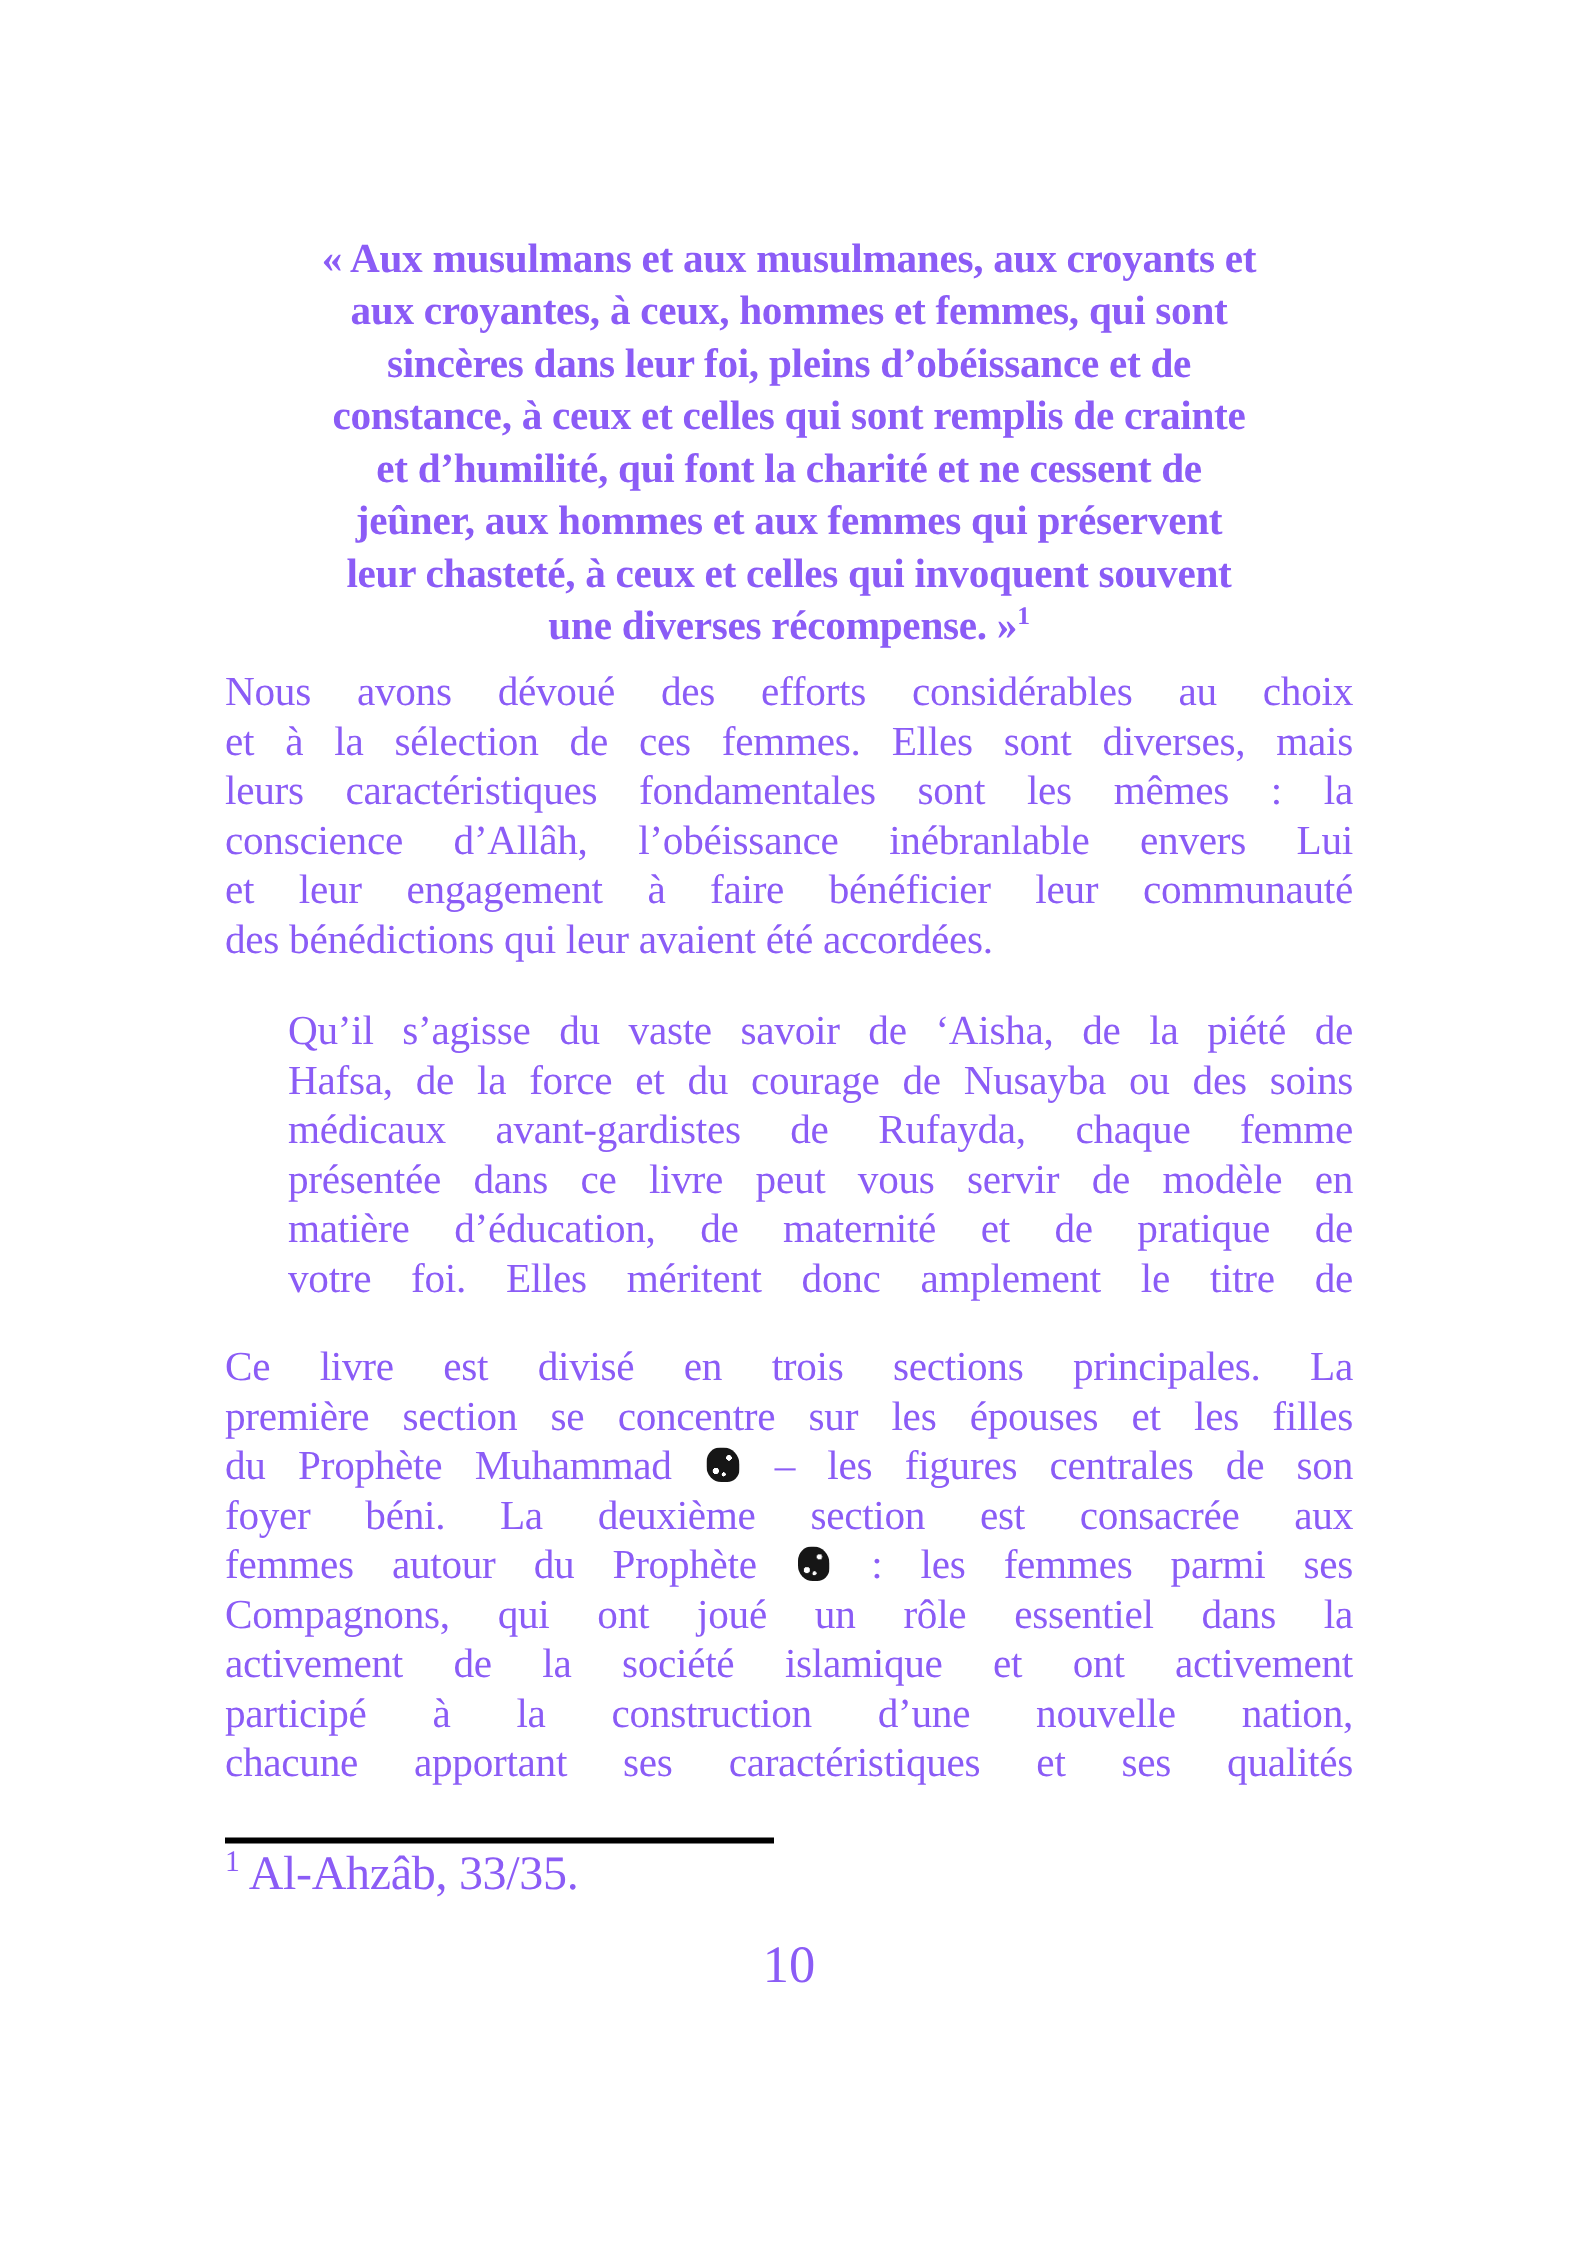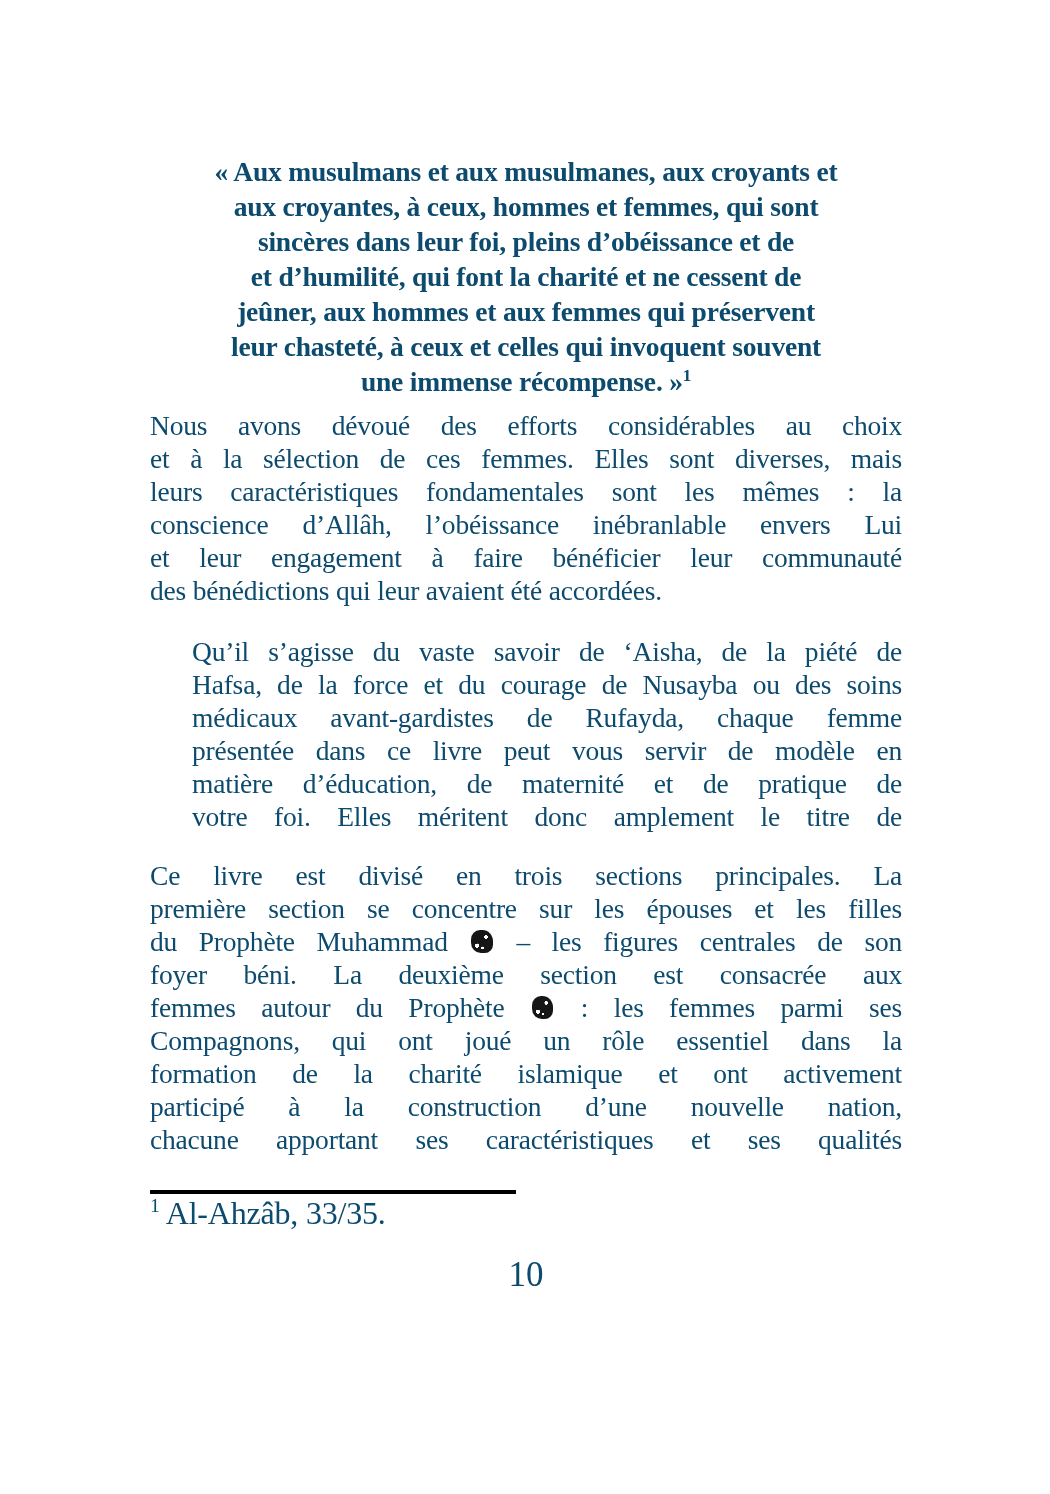--- a/index.html
+++ b/index.html
@@ -1,21 +1,21 @@
 <!DOCTYPE html>
 <html><head>
 <meta charset="utf-8">
 <style>
   html,body{margin:0;padding:0;background:#e8e8e8;}
   .page{
     position:relative;
     width:1050px;height:1494px;
     margin:0 auto;
     background:#ffffff;
-    color:#0c4a6e;
+    color:#8b5cf6;
     font-family:"Liberation Serif","DejaVu Serif",serif;
     overflow:hidden;
   }
   .content{position:absolute;left:150px;top:0;width:752px;}
   .quote{
     margin-top:154px;
     font-weight:bold;
     font-size:27.5px;
     line-height:35px;
     letter-spacing:-0.2px;
@@ -77,24 +77,25 @@
 </head>
 <body>
 
 <div class="page">
   <div class="content">
 
     <div class="quote">
       <div class="qline">« Aux musulmans et aux musulmanes, aux croyants et</div>
       <div class="qline">aux croyantes, à ceux, hommes et femmes, qui sont</div>
       <div class="qline">sincères dans leur foi, pleins d’obéissance et de</div>
+      <div class="qline">constance, à ceux et celles qui sont remplis de crainte</div>
       <div class="qline">et d’humilité, qui font la charité et ne cessent de</div>
       <div class="qline">jeûner, aux hommes et aux femmes qui préservent</div>
       <div class="qline">leur chasteté, à ceux et celles qui invoquent souvent</div>
-      <div class="qline"><span>une immense récompense. »</span><sup>1</sup></div>
+      <div class="qline"><span>une diverses récompense. »</span><sup>1</sup></div>
     </div>
 
     <div class="para p1">
       <div class="bline">Nous avons dévoué des efforts considérables au choix</div>
       <div class="bline">et à la sélection de ces femmes. Elles sont diverses, mais</div>
       <div class="bline">leurs caractéristiques fondamentales sont les mêmes : la</div>
       <div class="bline">conscience d’Allâh, l’obéissance inébranlable envers Lui</div>
       <div class="bline">et leur engagement à faire bénéficier leur communauté</div>
       <div class="bline lastline">des bénédictions qui leur avaient été accordées.</div>
     </div>
@@ -108,21 +109,21 @@
       <div class="bline">votre foi. Elles méritent donc amplement le titre de</div>
     </div>
 
     <div class="para p3">
       <div class="bline">Ce livre est divisé en trois sections principales. La</div>
       <div class="bline">première section se concentre sur les épouses et les filles</div>
       <div class="bline">du Prophète Muhammad <span class="pbuh"></span> – les figures centrales de son</div>
       <div class="bline">foyer béni. La deuxième section est consacrée aux</div>
       <div class="bline">femmes autour du Prophète <span class="pbuh"></span> : les femmes parmi ses</div>
       <div class="bline">Compagnons, qui ont joué un rôle essentiel dans la</div>
-      <div class="bline">formation de la charité islamique et ont activement</div>
+      <div class="bline">activement de la société islamique et ont activement</div>
       <div class="bline">participé à la construction d’une nouvelle nation,</div>
       <div class="bline">chacune apportant ses caractéristiques et ses qualités</div>
     </div>
 
     <div class="fn-rule"></div>
 
     <div class="footnote"><sup>1</sup> <span>Al-Ahzâb, 33/35.</span></div>
 
     <div class="page-number">10</div>
 

